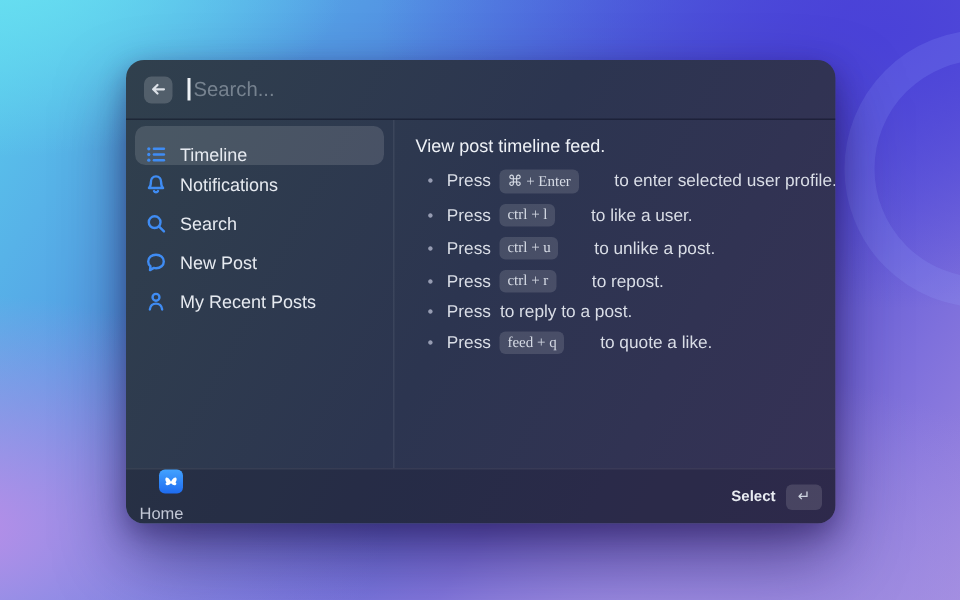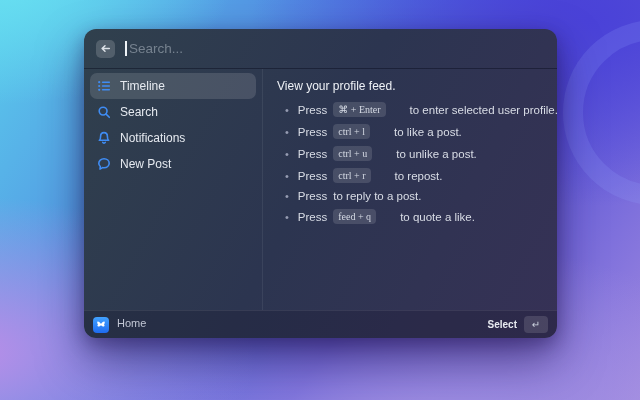--- a/index.html
+++ b/index.html
@@ -12,21 +12,21 @@
       radial-gradient(85% 75% at 92% 5%, #4a42d8 0%, rgba(74,66,216,0) 62%),
       radial-gradient(75% 65% at -5% 88%, #bb8de8 0%, rgba(187,141,232,0) 60%),
       radial-gradient(95% 80% at 65% 112%, #a795e3 0%, rgba(167,149,227,0) 65%),
       linear-gradient(125deg, #5accec 0%, #5180e0 40%, #4b4ad6 62%, #a18ae0 100%);
   }
   .bg-arc {
     position:absolute; left:563px; top:20px; width:185px; height:185px;
     border-radius:50%; border:20px solid rgba(150,168,255,0.18);
   }
   .window {
-    position:absolute; left:84px; top:29px; width:473px; height:309px;
+    position:absolute; left:84px; top:40px; width:473px; height:309px;
     border-radius:12px; overflow:hidden; display:flex; flex-direction:column;
     background:linear-gradient(118deg, #30404d 0%, #2c3550 48%, #363156 100%);
     box-shadow:0 22px 45px rgba(25,12,70,0.5), 0 6px 18px rgba(25,12,70,0.35);
   }
   .searchbar {
     flex:0 0 40px; display:flex; align-items:center; gap:10px; padding:0 12px;
     border-bottom:1px solid rgba(8,12,28,0.45);
   }
   .back-btn {
     width:19px; height:18px; border-radius:5px; border:none; padding:0;
@@ -35,21 +35,21 @@
   }
   .search-field { display:flex; align-items:center; flex:1; height:100%; cursor:text; }
   .caret { width:2px; height:15px; background:#eef2f6; margin-right:2px; }
   .placeholder { font-size:13.5px; color:#76828f; }
   .main { flex:1; display:flex; min-height:0; }
   .sidebar { flex:0 0 178px; width:178px; padding:4px 6px; }
   .side-item {
     height:26px; display:flex; align-items:center; gap:9px; padding:0 7px;
     border-radius:7px; cursor:pointer;
   }
-  .side-item.selected { background:rgba(255,255,255,0.13); }
+  .side-item.selected { background:rgba(255,255,255,0.13);align-items:flex-end; }
   .side-label { font-size:12px; color:#e6eaf0; }
   .icon { width:14px; height:14px; display:flex; flex:0 0 14px; }
   .vdivider { width:1px; background:rgba(255,255,255,0.07); }
   .detail { flex:1; padding:8px 14px; overflow:hidden; }
   .heading { font-size:12px; color:#eef1f6; margin:2px 0 9px; }
   .shortcut {
     display:flex; align-items:center; font-size:11.5px; color:#d9dde6;
     margin-bottom:7px; padding-left:8px; white-space:nowrap;
   }
   .shortcut::before { content:"•"; color:#969cb2; margin-right:9px; font-size:11px; }
@@ -57,21 +57,21 @@
   .kbd {
     font-family:Liberation Serif, serif; font-size:10px; font-style:normal;
     background:rgba(255,255,255,0.13); color:#d6dbe5; padding:2px 5px;
     border-radius:4px; margin-right:24px; white-space:nowrap;
   }
   .footer {
     flex:0 0 28px; display:flex; align-items:center; justify-content:space-between;
     padding:0 9px; border-top:1px solid rgba(255,255,255,0.08);
     background:rgba(10,8,25,0.18);
   }
-  .footer-left { display:flex; align-items:flex-start; gap:8px; }
+  .footer-left { display:flex; align-items:flex-end; gap:8px;flex-direction:column; }
   .app-icon {
     width:16px; height:16px; border-radius:4px;
     background:linear-gradient(180deg,#42a2ff,#1e6bf0);
     display:flex; align-items:center; justify-content:center;
   }
   .app-label { font-size:11px; color:#c2c7d5; }
   .footer-right { display:flex; align-items:center; gap:7px; cursor:pointer; }
   .select-label { font-size:10px; font-weight:600; color:#e8ebf1; }
   .key-badge {
     min-width:24px; height:17px; border-radius:4px; background:rgba(255,255,255,0.13);
@@ -114,65 +114,74 @@
             <circle cx="2.2" cy="10.8" r="1.1" fill="#3f8cf3" stroke="none"></circle>
               <line x1="5.6" y1="10.8" x2="12.3" y2="10.8"></line>
           </svg>
         </span>
         <span class="side-label">Timeline</span>
       </div>
 
       <div class="side-item">
         <span class="icon">
           <svg class="ic" width="14" height="14" viewBox="0 0 14 14">
+            <path d="M7 1.6 C4.9 1.6 3.6 3.3 3.6 5.4 C3.6 8.3 2.3 9.3 2.3 9.3 H11.7 C11.7 9.3 10.4 8.3 10.4 5.4 C10.4 3.3 9.1 1.6 7 1.6 Z"></path>
+            <path d="M5.7 11.4 a1.5 1.5 0 0 0 2.6 0"></path>
+          </svg>
+        </span>
+        <span class="side-label">Notifications</span>
+      </div>
+
+      <div class="side-item">
+        <span class="icon">
+          <svg class="ic" width="14" height="14" viewBox="0 0 14 14">
             <circle cx="6.1" cy="6.1" r="3.9"></circle>
               <line x1="9.1" y1="9.1" x2="12.3" y2="12.3"></line>
           </svg>
         </span>
         <span class="side-label">Search</span>
       </div>
 
       <div class="side-item">
         <span class="icon">
           <svg class="ic" width="14" height="14" viewBox="0 0 14 14">
-            <path d="M7 1.6 C4.9 1.6 3.6 3.3 3.6 5.4 C3.6 8.3 2.3 9.3 2.3 9.3 H11.7 C11.7 9.3 10.4 8.3 10.4 5.4 C10.4 3.3 9.1 1.6 7 1.6 Z"></path>
-            <path d="M5.7 11.4 a1.5 1.5 0 0 0 2.6 0"></path>
-          </svg>
-        </span>
-        <span class="side-label">Notifications</span>
-      </div>
-
-      <div class="side-item">
-        <span class="icon">
-          <svg class="ic" width="14" height="14" viewBox="0 0 14 14">
             <path d="M7 1.8 C4 1.8 1.8 3.8 1.8 6.3 C1.8 7.6 2.4 8.7 3.3 9.5 L3 12.1 L5.6 10.6 C6 10.7 6.5 10.8 7 10.8 C10 10.8 12.2 8.8 12.2 6.3 C12.2 3.8 10 1.8 7 1.8 Z"></path>
           </svg>
         </span>
         <span class="side-label">New Post</span>
       </div>
 
+      <div class="side-item">
+        <span class="icon">
+          <svg class="ic" width="14" height="14" viewBox="0 0 14 14">
+            <circle cx="7" cy="4.2" r="2.3"></circle>
+            <path d="M2.9 12.3 C3.1 9.9 4.8 8.4 7 8.4 C9.2 8.4 10.9 9.9 11.1 12.3"></path>
+          </svg>
+        </span>
+        <span class="side-label">My Recent Posts</span>
+      </div>
 
 
 
     </div>
 
     <div class="vdivider"></div>
 
     <div class="detail">
-      <div class="heading">View your profile feed.</div>
+      <div class="heading">View post timeline feed.</div>
 
       <div class="shortcut">
         <span class="press">Press</span>
         <kbd class="kbd">⌘ + Enter</kbd>
         <span class="desc">to enter selected user profile.</span>
       </div>
       <div class="shortcut">
         <span class="press">Press</span>
         <kbd class="kbd">ctrl + l</kbd>
-        <span class="desc">to like a post.</span>
+        <span class="desc">to like a user.</span>
       </div>
       <div class="shortcut">
         <span class="press">Press</span>
         <kbd class="kbd">ctrl + u</kbd>
         <span class="desc">to unlike a post.</span>
       </div>
       <div class="shortcut">
         <span class="press">Press</span>
         <kbd class="kbd">ctrl + r</kbd>
         <span class="desc">to repost.</span>

